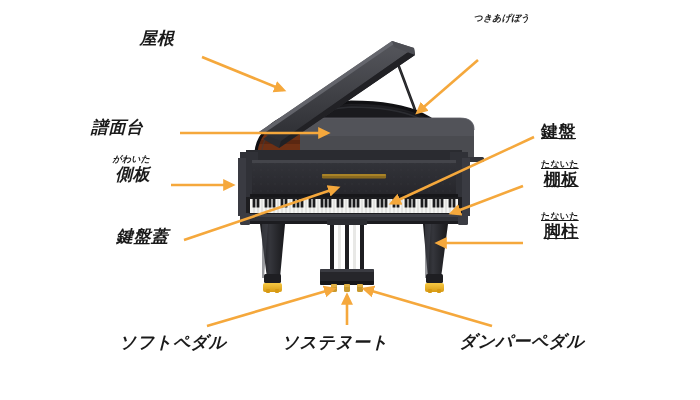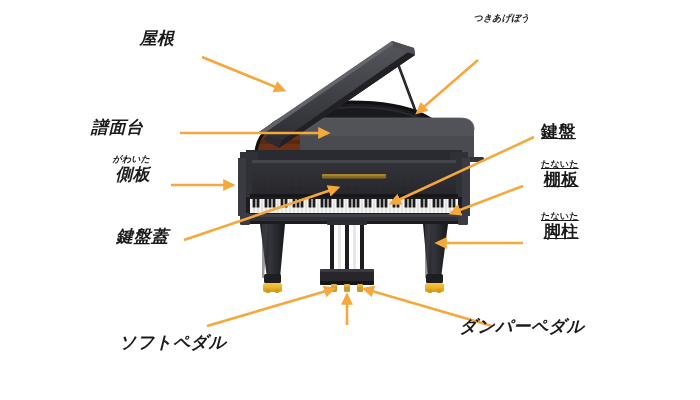--- a/index.html
+++ b/index.html
@@ -370,19 +370,20 @@
         <span class="main">鍵盤蓋</span>
       </div>
       <div class="label rgt" style="top: 212px; left: 541px;">
         <span class="furi">たないた</span>
         <span class="main">脚柱</span>
       </div>
       <div class="label ctr" style="top: 334px; left: 119px;">
         <span class="main">ソフトペダル</span>
       </div>
       <div class="label ctr" style="top: 334px; left: 281.5px;">
-      </div>
-      <div class="label ctr" style="top: 318px; left: 459.5px;">
+        <span class="main">ソステヌート</span>
+      </div>
+      <div class="label ctr" style="top: 333px; left: 459.5px;">
         <span class="main">ダンパーペダル</span>
       </div>
     </div>
 
 </div>
 
 </body></html>

